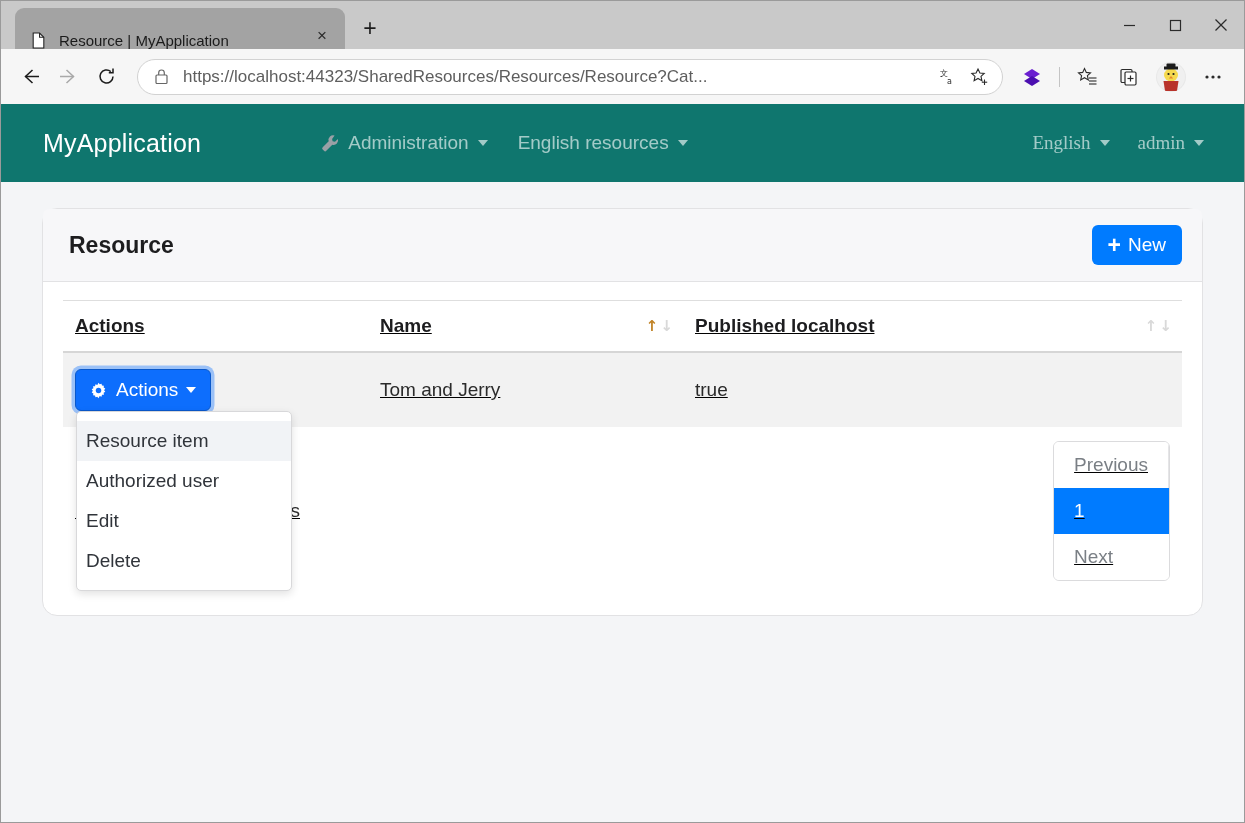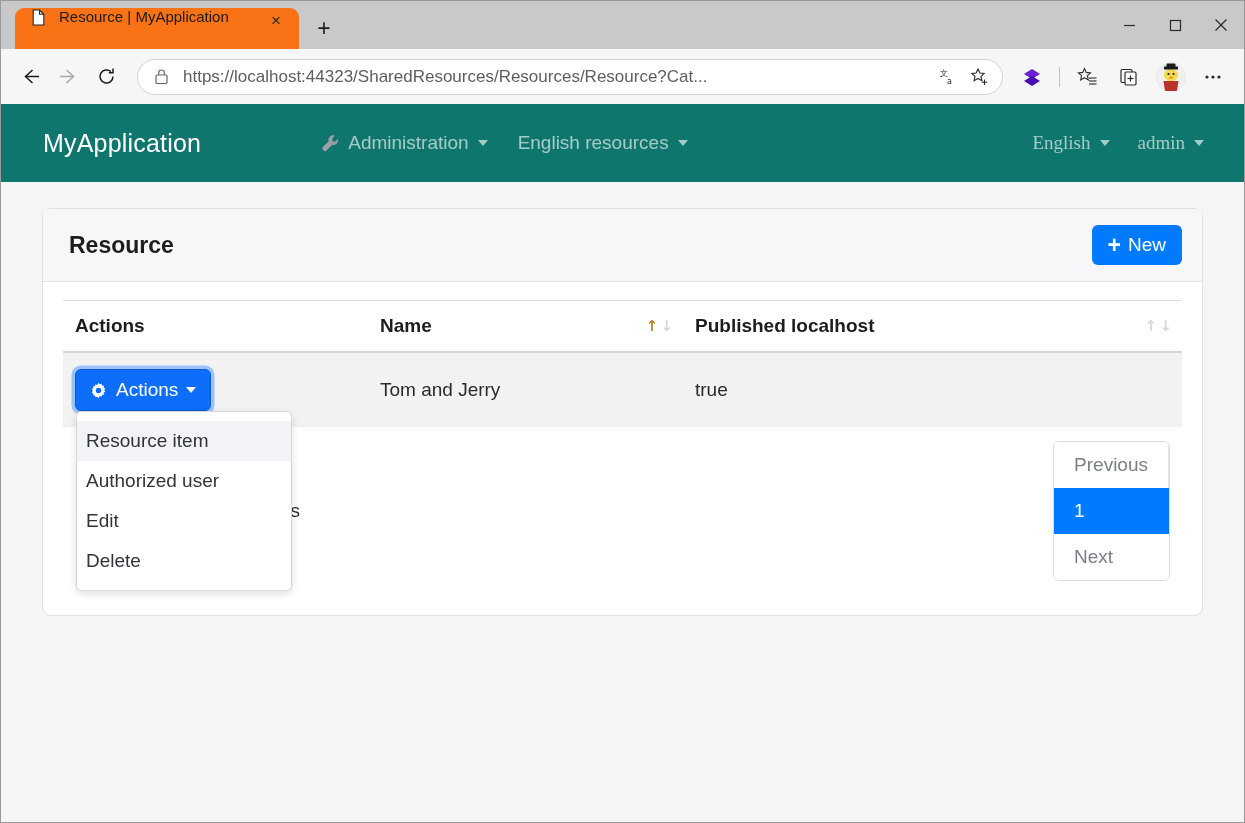--- a/index.html
+++ b/index.html
@@ -25,25 +25,25 @@
   .titlebar {
     height: 48px;
     background: #c9c9c9;
     display: flex;
     align-items: flex-end;
     position: relative;
     flex: none;
   }
   .tab {
     margin-left: 14px;
-    width: 284px; height: 41px;
-    background: #f97316;
+    width: 330px; height: 41px;
+    background: #a3a3a3;
     border-radius: 9px 9px 0 0;
     display: flex;
-    align-items: flex-start;
+    align-items: flex-end;
     padding: 0 10px 0 14px;
     position: relative;
   }
   .tab-favicon {
     width: 18px; height: 18px;
     flex: none;
     display: flex; align-items: center; justify-content: center;
   }
   .tab-title {
     flex: 1;
@@ -200,21 +200,21 @@
     align-items: center;
     padding-right: 40px;
   }
   .nav-right .nav-link { margin-right: 0; margin-left: 28px; font-family: Liberation Serif, serif; }
 
   
   .card {
     margin: 26px 41px 0 41px;
     background: #ffffff;
     border: 1px solid #e2e2e4;
-    border-radius: 9px;
+    border-radius: 15px;
     overflow: visible;
   }
   .card-header {
     background: #f7f7f9;
     border-bottom: 1px solid #e2e2e4;
     border-radius: 6px 6px 0 0;
     padding: 16px 20px 16px 26px;
     display: flex;
     align-items: center;
     min-height: 72px;
@@ -241,20 +241,21 @@
   .btn-new .plus {
     font-size: 23px;
     font-weight: bold;
     margin-right: 7px;
     line-height: 1;
   }
 
   .card-body {
     padding: 18px 20px 14px 20px;
     position: relative;
+    text-decoration: underline;
   }
 
   
   table.dt {
     width: 100%;
     border-collapse: collapse;
     table-layout: fixed;
   }
   table.dt thead th {
     text-align: left;

